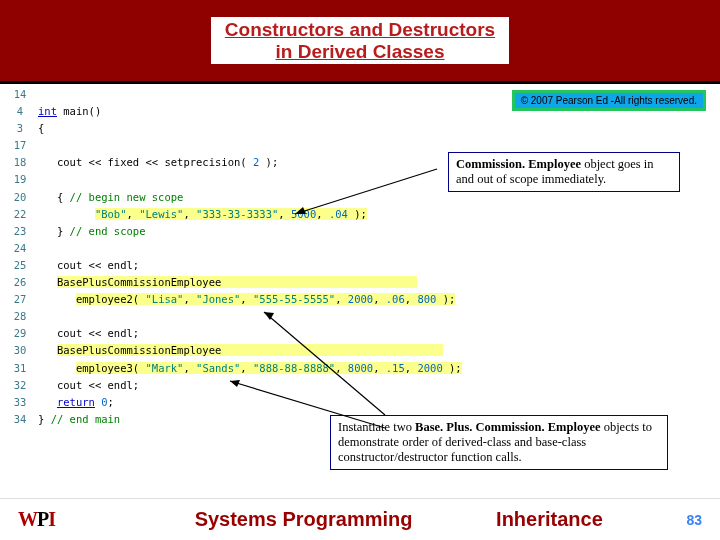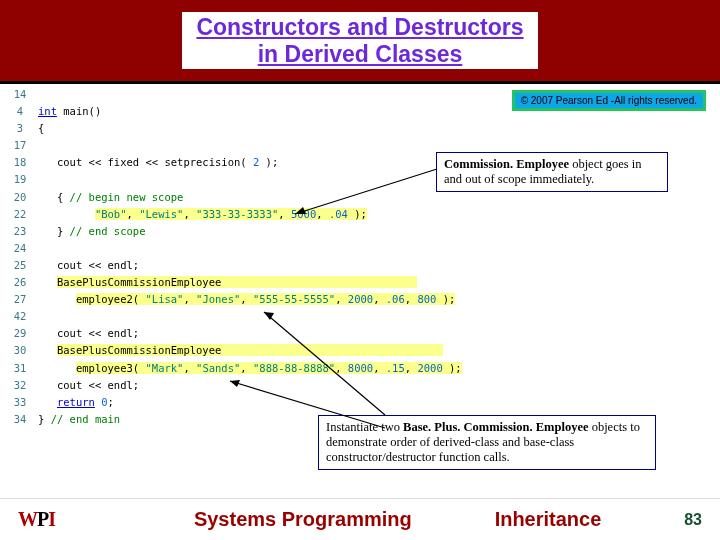--- a/index.html
+++ b/index.html
@@ -1,41 +1,41 @@
 <!DOCTYPE html>
 <html><head>
 <meta charset="utf-8">
 <style>
   * { box-sizing: border-box; margin: 0; padding: 0; }
   body { width: 720px; height: 540px; font-family: "Comic Sans MS", cursive, sans-serif; background: #fff; position: relative; overflow: hidden; }
   .hdr { background: #8f0000; height: 84px; border-bottom: 3px solid #000; display: flex; align-items: center; justify-content: center; }
-  .hdr h1 { color: #6d28d9; font-size: 23px; font-weight: bold; text-align: center; line-height: 1.15; background: #fff; padding: 2px 14px; text-decoration: underline; }
+  .hdr h1 { color: #b91c1c; font-size: 19px; font-weight: bold; text-align: center; line-height: 1.15; background: #fff; padding: 2px 14px; text-decoration: underline; }
   .content { position: relative; height: 414px; background: #fff; }
   .copyright { position: absolute; top: 6px; right: 14px; border: 3px solid #22c55e; background: #0ea5e9; font-family: Arial, sans-serif; font-size: 10px; padding: 2px 6px; }
   .code { position: absolute; top: 2px; left: 10px; font-family: "Lucida Console", Monaco, monospace; font-size: 10.5px; line-height: 17.1px; }
   .ln { display: flex; }
   .gut { width: 28px; color: #3b7a8a; text-align: center; padding-right: 8px; }
   .src { white-space: pre; }
   .kw { color: #0000c8; text-decoration: underline; }
   .cm { color: #008000; }
   .num { color: #0066cc; }
   .str { color: #008080; }
   .hl { background: #fbff8b; }
-  .callout { position: absolute; border: 1px solid #00008b; background: #fff; font-family: "Times New Roman", serif; font-size: 12.5px; padding: 4px 7px; line-height: 1.2; }
+  .callout { position: absolute; border: 1px solid #00008b; background: #fff; font-family: "Times New Roman", serif; font-size: 12.5px; padding: 4px 7px; line-height: 1.2; margin-left: 12px; }
   .c1 { top: 68px; left: 436px; width: 232px; }
   .c2 { top: 331px; left: 318px; width: 338px; }
   svg.arrows { position: absolute; top: 0; left: 0; width: 720px; height: 414px; pointer-events: none; }
   .footer { position: absolute; bottom: 0; left: 0; width: 720px; height: 42px; display: flex; align-items: center; justify-content: space-between; padding: 0 18px; border-top: 1px solid #ddd; }
   .logo { display: flex; align-items: center; font-family: Georgia, serif; font-weight: bold; color: #a00; font-size: 20px; letter-spacing: -1px; }
   .logo .w { color: #a00; }
   .logo .p { color: #000; }
   .logo .i { color: #a00; }
   .fcenter { color: #900; font-size: 20px; font-weight: bold; }
   .fl { margin-left: 56px; }
-  .pgnum { color: #14532d; font-size: 16px; font-weight: bold; }
+  .pgnum { color: #3b82f6; font-size: 14px; font-weight: bold; }
 </style>
 </head>
 <body>
 
 <div class="hdr">
   <h1><span>Constructors and Destructors<br>in Derived Classes</span></h1>
 </div>
 
 <div class="content">
   <div class="copyright">© 2007 Pearson Ed -All rights reserved.</div>
@@ -87,21 +87,21 @@
       </div>
       <div class="ln">
         <span class="gut">26</span>
         <span class="src"><span>   </span><span class="hl">BasePlusCommissionEmployee                               </span></span>
       </div>
       <div class="ln">
         <span class="gut">27</span>
         <span class="src"><span>      </span><span class="hl">employee2( </span><span class="str hl">"Lisa"</span><span class="hl">, </span><span class="str hl">"Jones"</span><span class="hl">, </span><span class="str hl">"555-55-5555"</span><span class="hl">, </span><span class="num hl">2000</span><span class="hl">, </span><span class="num hl">.06</span><span class="hl">, </span><span class="num hl">800</span><span class="hl"> );</span></span>
       </div>
       <div class="ln">
-        <span class="gut">42</span>
+        <span class="gut">28</span>
         <span class="src"></span>
       </div>
       <div class="ln">
         <span class="gut">29</span>
         <span class="src"><span>   cout &lt;&lt; endl;</span></span>
       </div>
       <div class="ln">
         <span class="gut">30</span>
         <span class="src"><span>   </span><span class="hl">BasePlusCommissionEmployee                                   </span></span>
       </div>

